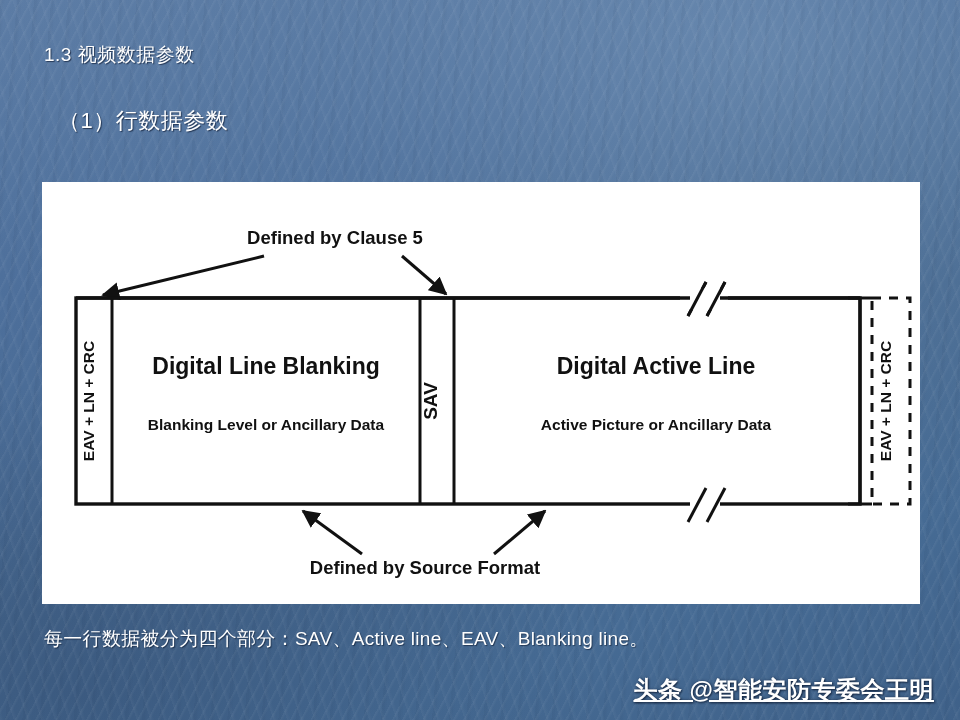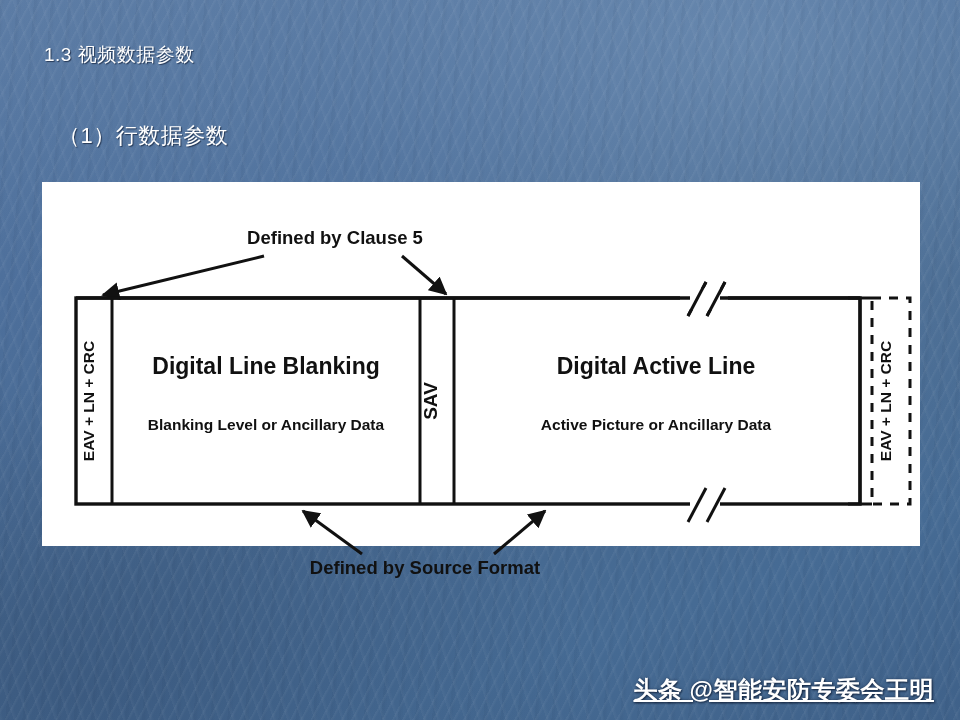--- a/index.html
+++ b/index.html
@@ -47,29 +47,28 @@
   }
   .slide-subtitle {
     position: absolute;
     left: 58px;
     top: 106px;
     font-size: 22px;
     color: #ffffff;
     letter-spacing: 0.5px;
     text-shadow: 1px 1px 1px rgba(20,35,60,0.75);
     white-space: nowrap;
-    margin-top: 15px;
   }
 
   #figure-panel {
     position: absolute;
     left: 42px;
     top: 182px;
     width: 878px;
-    height: 364px;
+    height: 422px;
     background: #ffffff;
   }
 
   #figure-svg {
     position: absolute;
     left: 0;
     top: 0;
     display: block;
   }
 
@@ -156,16 +155,17 @@
 
       <text x="383" y="392" font-family="'Liberation Sans',sans-serif" font-size="18.5" font-weight="bold" fill="#111111" text-anchor="middle">Defined by Source Format</text>
 
       <line x1="320" y1="372" x2="261" y2="329" stroke="#111111" stroke-width="3" marker-end="url(#arrowhead)"></line>
 
       <line x1="452" y1="372" x2="503" y2="329" stroke="#111111" stroke-width="3" marker-end="url(#arrowhead)"></line>
 
     </svg>
   </div>
 
+  <div class="caption">每一行数据被分为四个部分：SAV、Active line、EAV、Blanking line。</div>
 
   <div class="watermark">头条 @智能安防专委会王明</div>
 
 </div>
 
 </body></html>

